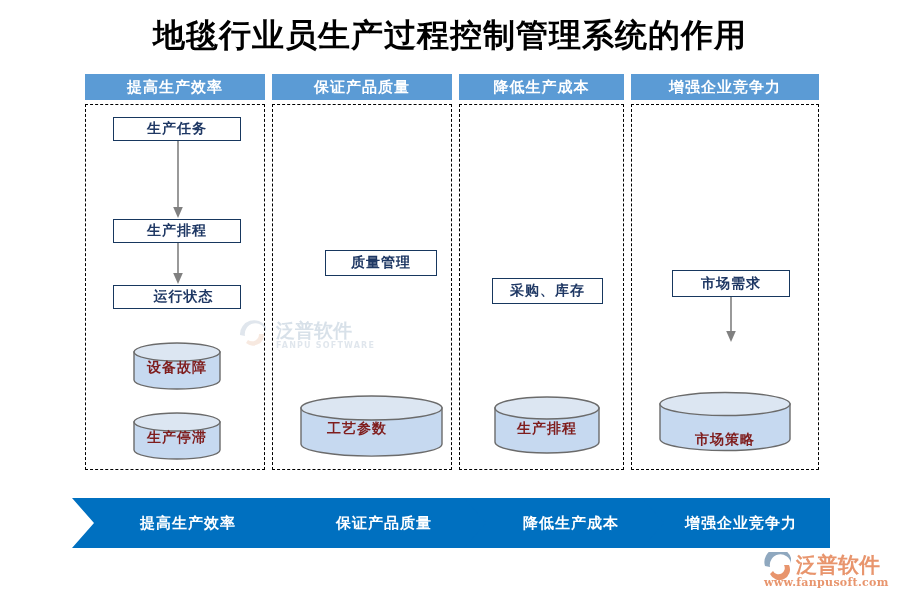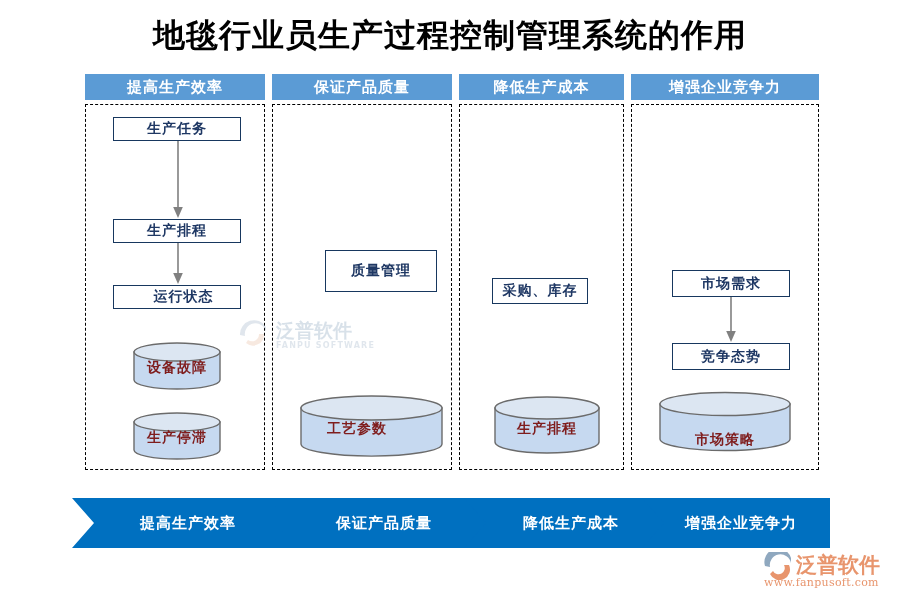--- a/index.html
+++ b/index.html
@@ -95,20 +95,21 @@
     position:absolute;left:34px;top:0px;
     font-size:21px;font-weight:bold;color:#e8956d;
     font-family:"DejaVu Sans","Liberation Sans",sans-serif;
     white-space:nowrap;
   }
   .logo-url{
     position:absolute;left:2px;top:25px;
     font-size:11px;color:#e8956d;letter-spacing:.3px;
     font-family:"DejaVu Serif","Liberation Serif",serif;
     white-space:nowrap;
+    font-weight:bold;
   }
 </style>
 </head>
 <body>
 
 <div id="stage">
 
   <div class="title">地毯行业员生产过程控制管理系统的作用</div>
 
   <div class="hdr" style="left:85px;width:180px;">提高生产效率</div>
@@ -150,50 +151,49 @@
   </div>
 
   <div class="cyl" style="left:133px;top:412px;width:88px;height:48px;">
     <svg width="88" height="48" viewBox="0 0 88 48">
       <path d="M1,10 L1,38 A43,9 0 0 0 87,38 L87,10 Z" fill="#c6d9f0" stroke="#6b6b6b" stroke-width="1.4"></path>
       <ellipse cx="44" cy="10" rx="43" ry="9" fill="#dce6f2" stroke="#6b6b6b" stroke-width="1.4"></ellipse>
     </svg>
     <div class="cyl-label" style="top:17px;">生产停滞</div>
   </div>
 
-  <div class="pbox" style="left:325px;top:250px;width:112px;height:42px;">质量管理</div>
+  <div class="pbox" style="left:325px;top:250px;width:112px;height:26px;">质量管理</div>
 
   <div class="cyl" style="left:300px;top:395px;width:114px;height:62px;">
     <svg width="143" height="62" viewBox="0 0 143 62">
       <path d="M1,13 L1,49 A70,12 0 0 0 142,49 L142,13 Z" fill="#c6d9f0" stroke="#6b6b6b" stroke-width="1.4"></path>
       <ellipse cx="71.5" cy="13" rx="70.5" ry="12" fill="#dce6f2" stroke="#6b6b6b" stroke-width="1.4"></ellipse>
     </svg>
     <div class="cyl-label" style="top:25px;">工艺参数</div>
   </div>
 
-  <div class="pbox" style="left:492px;top:278px;width:96px;height:26px;">采购、库存</div>
+  <div class="pbox" style="left:492px;top:278px;width:111px;height:26px;">采购、库存</div>
 
   <div class="cyl" style="left:494px;top:396px;width:106px;height:58px;">
     <svg width="106" height="58" viewBox="0 0 106 58">
       <path d="M1,12 L1,46 A52,11 0 0 0 105,46 L105,12 Z" fill="#c6d9f0" stroke="#6b6b6b" stroke-width="1.4"></path>
       <ellipse cx="53" cy="12" rx="52" ry="11" fill="#dce6f2" stroke="#6b6b6b" stroke-width="1.4"></ellipse>
     </svg>
     <div class="cyl-label" style="top:24px;">生产排程</div>
   </div>
 
   <div class="pbox" style="left:672px;top:270px;width:118px;height:27px;">市场需求</div>
 
   <div class="arrow" style="left:723px;top:297px;">
     <svg width="16" height="46" viewBox="0 0 16 46">
       <line x1="8" y1="0" x2="8" y2="36" stroke="#808080" stroke-width="1.6"></line>
       <polygon points="8,45 3.2,34 12.8,34" fill="#808080"></polygon>
     </svg>
   </div>
 
-  <div class="pbox" style="left:672px;top:343px;width:118px;height:27px;">竞争态势</div>
 
   <div class="cyl" style="left:659px;top:392px;width:132px;height:60px;">
     <svg width="132" height="60" viewBox="0 0 132 60">
       <path d="M1,12 L1,47 A65,11.5 0 0 0 131,47 L131,12 Z" fill="#c6d9f0" stroke="#6b6b6b" stroke-width="1.4"></path>
       <ellipse cx="66" cy="12" rx="65" ry="11.5" fill="#dce6f2" stroke="#6b6b6b" stroke-width="1.4"></ellipse>
     </svg>
     <div class="cyl-label" style="top:39px;">市场策略</div>
   </div>
 
   <div class="watermark">

